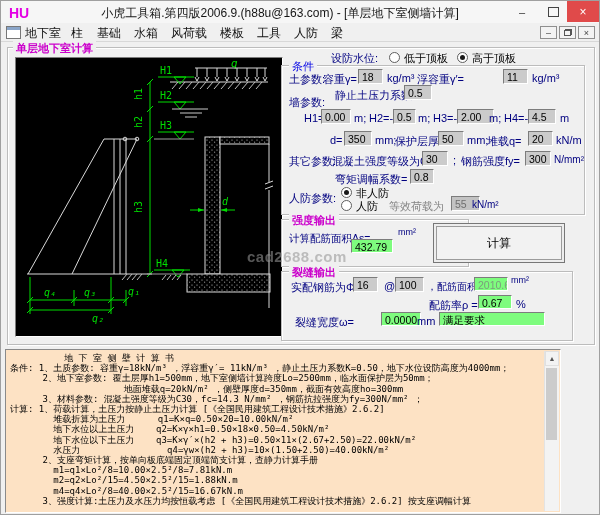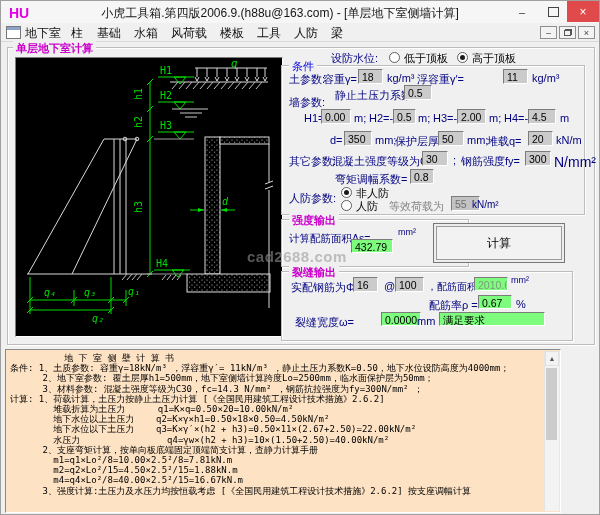--- a/index.html
+++ b/index.html
@@ -179,21 +179,21 @@
   <span class="lbl" style="left:334px;top:87px;">静止土压力系数K=</span>
   <div class="inp" style="left:403px;top:84px;width:28px;">0.5</div>
 
   <span class="lbl" style="left:303px;top:111px;">H1=</span>
   <div class="inp" style="left:320px;top:108px;width:30px;">0.00</div>
   <span class="lbl" style="left:353px;top:111px;">m;</span>
   <span class="lbl" style="left:368px;top:111px;">H2=-</span>
   <div class="inp" style="left:392px;top:108px;width:23px;">0.5</div>
   <span class="lbl" style="left:417px;top:111px;">m;</span>
   <span class="lbl" style="left:432px;top:111px;">H3=-</span>
-  <div class="inp" style="left:456px;top:108px;width:29px;">2.00</div>
+  <div class="inp" style="left:456px;top:108px;width:37px;">2.00</div>
   <span class="lbl" style="left:488px;top:111px;">m;</span>
   <span class="lbl" style="left:503px;top:111px;">H4=-</span>
   <div class="inp" style="left:527px;top:108px;width:28px;">4.5</div>
   <span class="lbl" style="left:559px;top:111px;">m</span>
 
   <span class="lbl" style="left:329px;top:133px;">d=</span>
   <div class="inp" style="left:343px;top:130px;width:28px;">350</div>
   <span class="lbl" style="left:374px;top:133px;">mm;</span>
   <span class="lbl" style="left:394px;top:133px;">保护层厚</span>
   <div class="inp" style="left:437px;top:130px;width:26px;">50</div>
@@ -201,21 +201,21 @@
   <span class="lbl" style="left:486px;top:133px;">堆载q=</span>
   <div class="inp" style="left:527px;top:130px;width:25px;">20</div>
   <span class="lbl" style="left:555px;top:133px;">kN/m</span>
 
   <span class="lbl" style="left:288px;top:153px;">其它参数:</span>
   <span class="lbl" style="left:331px;top:153px;">混凝土强度等级为C</span>
   <div class="inp" style="left:421px;top:150px;width:26px;">30</div>
   <span class="lbl" style="left:452px;top:153px;">;</span>
   <span class="lbl" style="left:460px;top:153px;">钢筋强度fy=</span>
   <div class="inp" style="left:524px;top:150px;width:26px;">300</div>
-  <span class="lbl" style="left:553px;top:153px;font-size:14px;">N/mm²</span>
+  <span class="lbl" style="left:553px;top:153px;font-size:10px;">N/mm²</span>
 
   <span class="lbl" style="left:334px;top:171px;">弯矩调幅系数=</span>
   <div class="inp" style="left:409px;top:168px;width:24px;">0.8</div>
 
   <span class="lbl" style="left:288px;top:190px;">人防参数:</span>
   <span class="radio checked" style="left:340px;top:186px;"></span>
   <span class="lbl black" style="left:355px;top:185px;">非人防</span>
   <span class="radio" style="left:340px;top:199px;"></span>
   <span class="lbl black" style="left:355px;top:198px;">人防</span>
   <span class="lbl gray" style="left:388px;top:198px;">等效荷载为</span>
@@ -250,20 +250,21 @@
   <div class="inp green" style="left:438px;top:311px;width:106px;height:14px;">满足要求</div>
 
   <div class="watermark">cad2688.com</div>
 
   <div class="report">
     <div class="report-inner">
       <div class="rline">          地 下 室 侧 壁 计 算 书</div>
       <div class="rline"></div>
       <div class="rline">条件: 1、土质参数: 容重γ=18kN/m³ ，浮容重γ′= 11kN/m³ ，静止土压力系数K=0.50，地下水位设防高度为4000mm；</div>
       <div class="rline">      2、地下室参数: 覆土层厚h1=500mm，地下室侧墙计算跨度Lo=2500mm，临水面保护层为50mm；</div>
+      <div class="rline">                     地面堆载q=20kN/m² ，侧壁厚度d=350mm，截面有效高度ho=300mm</div>
       <div class="rline">      3、材料参数: 混凝土强度等级为C30，fc=14.3 N/mm² ，钢筋抗拉强度为fy=300N/mm² ；</div>
       <div class="rline">计算: 1、荷载计算，土压力按静止土压力计算 [《全国民用建筑工程设计技术措施》2.6.2]</div>
       <div class="rline">        堆载折算为土压力      q1=K×q=0.50×20=10.00kN/m²</div>
       <div class="rline">        地下水位以上土压力    q2=K×γ×h1=0.50×18×0.50=4.50kN/m²</div>
       <div class="rline">        地下水位以下土压力    q3=K×γ′×(h2 + h3)=0.50×11×(2.67+2.50)=22.00kN/m²</div>
       <div class="rline">        水压力                q4=γw×(h2 + h3)=10×(1.50+2.50)=40.00kN/m²</div>
       <div class="rline">      2、支座弯矩计算，按单向板底端固定顶端简支计算，查静力计算手册</div>
       <div class="rline">        m1=q1×Lo²/8=10.00×2.5²/8=7.81kN.m</div>
       <div class="rline">        m2=q2×Lo²/15=4.50×2.5²/15=1.88kN.m</div>
       <div class="rline">        m4=q4×Lo²/8=40.00×2.5²/15=16.67kN.m</div>

